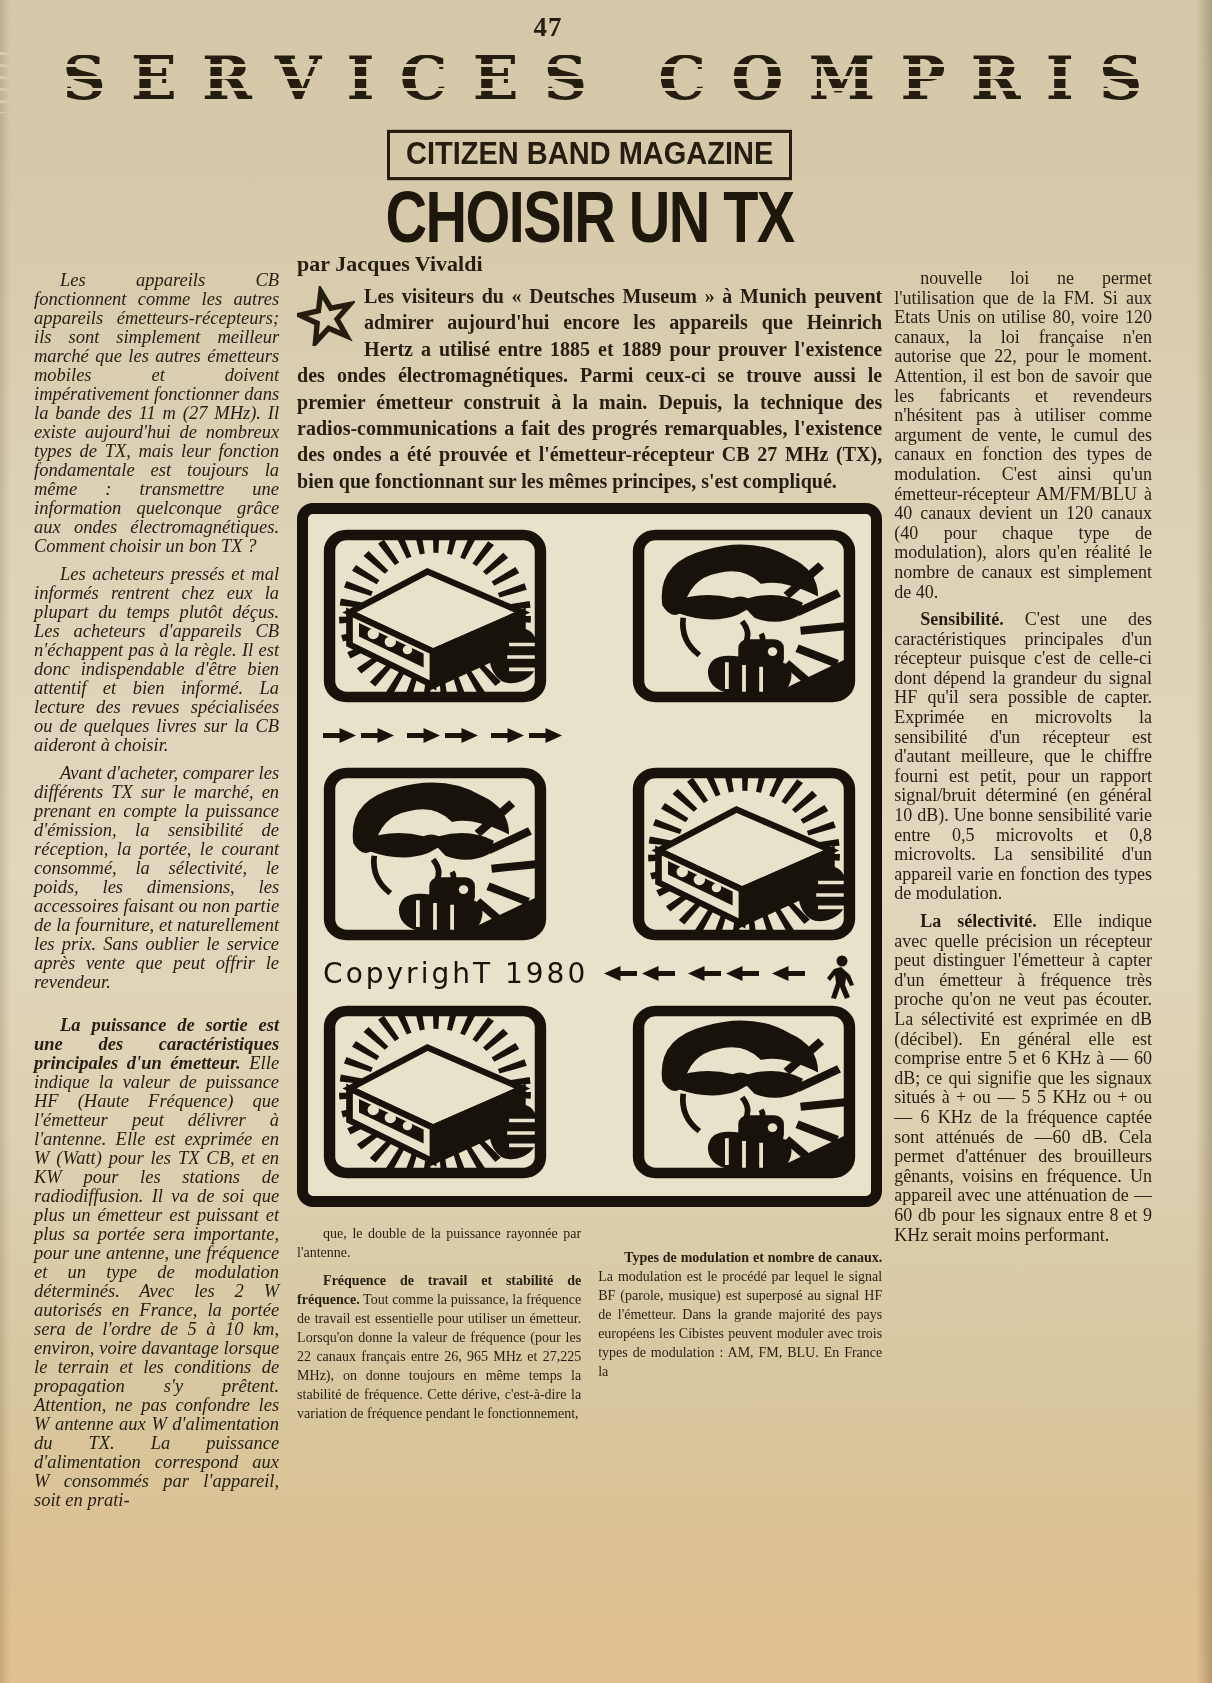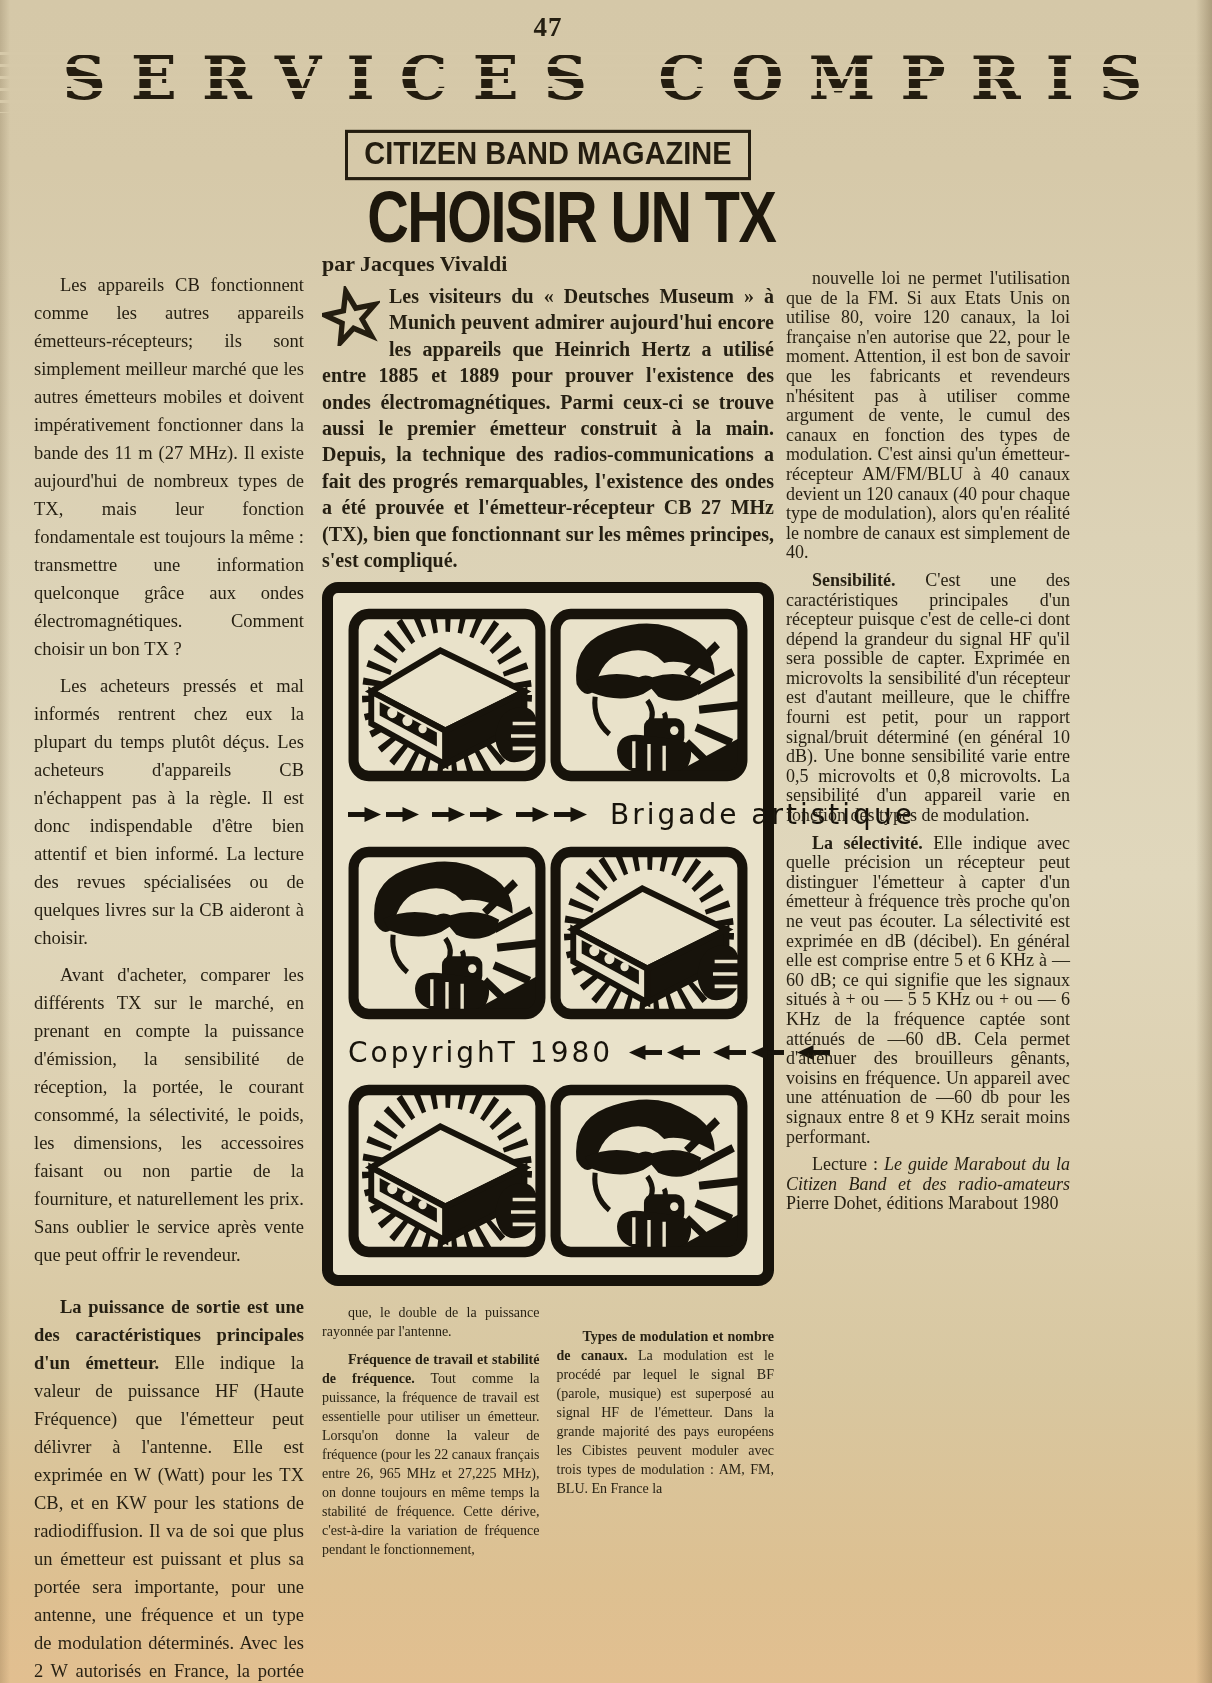--- a/index.html
+++ b/index.html
@@ -45,28 +45,28 @@
     pointer-events:none;
   }
 
   
   .cols{
     display:flex;align-items:flex-start;
     padding:10px 60px 0 34px;
   }
   .col{box-sizing:border-box;}
   .col-left{width:270px;padding-top:148px;margin-right:18px;}
-  .col-center{width:452px;margin-right:12px;}
+  .col-center{width:595px;margin-right:12px;}
   .col-right{width:284px;padding-top:146px;}
 
   p.para{
     margin:0 0 9px 0;text-indent:26px;text-align:justify;
     hyphens:none;
   }
-  .col-left p.para{font-size:18.5px;line-height:28px;}
+  .col-left p.para{font-size:18.5px;line-height:19px;font-style:italic;}
   .col-right p.para{font-size:18px;line-height:19.6px;margin-bottom:8px;}
   .subcol p.para{font-size:14px;line-height:19px;font-family:Liberation Serif, serif;}
   p.gap-top{margin-top:24px;}
   .lead{font-weight:bold;}
   .endmark{float:right;font-size:15px;line-height:19px;}
 
   
   .kicker{
     margin:8px auto 0;width:fit-content;
     border:3px solid #241d10;padding:4px 16px 5px;
@@ -178,21 +178,20 @@
             <svg class="arr" viewBox="0 0 40 18">
                 <use href="#arrowR"></use>
               </svg>
             <svg class="arr" viewBox="0 0 40 18">
                 <use href="#arrowR"></use>
               </svg>
             <svg class="arr" viewBox="0 0 40 18">
                 <use href="#arrowR"></use>
               </svg>
           </span>
-          <span class="fig-caption">Brigade artistique</span>
         </div>
 
         <div class="fig-row">
           <svg class="panel" viewBox="0 0 240 200" preserveAspectRatio="none">
               <use href="#manPanel"></use>
             </svg>
           <svg class="panel" viewBox="0 0 240 200" preserveAspectRatio="none">
               <use href="#radioPanel"></use>
             </svg>
         </div>
@@ -239,21 +238,20 @@
         <div class="subcol">
           <p class="para gap-top"><b class="lead">Types de modulation et nombre de canaux.</b><span> La modulation est le procédé par lequel le signal BF (parole, musique) est superposé au signal HF de l'émetteur. Dans la grande majorité des pays européens les Cibistes peuvent moduler avec trois types de modulation : AM, FM, BLU. En France la</span></p>
         </div>
       </div>
     </div>
 
     <div class="col col-right">
       <p class="para"><span>nouvelle loi ne permet l'utilisation que de la FM. Si aux Etats Unis on utilise 80, voire 120 canaux, la loi française n'en autorise que 22, pour le moment. Attention, il est bon de savoir que les fabricants et revendeurs n'hésitent pas à utiliser comme argument de vente, le cumul des canaux en fonction des types de modulation. C'est ainsi qu'un émetteur-récepteur AM/FM/BLU à 40 canaux devient un 120 canaux (40 pour chaque type de modulation), alors qu'en réalité le nombre de canaux est simplement de 40.</span></p>
       <p class="para"><b class="lead">Sensibilité.</b><span> C'est une des caractéristiques principales d'un récepteur puisque c'est de celle-ci dont dépend la grandeur du signal HF qu'il sera possible de capter. Exprimée en microvolts la sensibilité d'un récepteur est d'autant meilleure, que le chiffre fourni est petit, pour un rapport signal/bruit déterminé (en général 10 dB). Une bonne sensibilité varie entre 0,5 microvolts et 0,8 microvolts. La sensibilité d'un appareil varie en fonction des types de modulation.</span></p>
       <p class="para"><b class="lead">La sélectivité.</b><span> Elle indique avec quelle précision un récepteur peut distinguer l'émetteur à capter d'un émetteur à fréquence très proche qu'on ne veut pas écouter. La sélectivité est exprimée en dB (décibel). En général elle est comprise entre 5 et 6 KHz à — 60 dB; ce qui signifie que les signaux situés à + ou — 5 5 KHz ou + ou — 6 KHz de la fréquence captée sont atténués de —60 dB. Cela permet d'atténuer des brouilleurs gênants, voisins en fréquence. Un appareil avec une atténuation de —60 db pour les signaux entre 8 et 9 KHz serait moins performant.</span></p>
-      <p class="para"><span>Lecture : </span><i>Le guide Marabout du la Citizen Band et des radio-amateurs</i><span> Pierre Dohet, éditions Marabout 1980</span></p>
     </div>
   </div>
 
   <svg width="0" height="0" style="position:absolute" aria-hidden="true">
     <defs>
       <clipPath id="panClip">
           <rect x="13" y="13" width="214" height="174" rx="16"></rect>
         </clipPath>
 
       <symbol id="radioPanel" viewBox="0 0 240 200">

